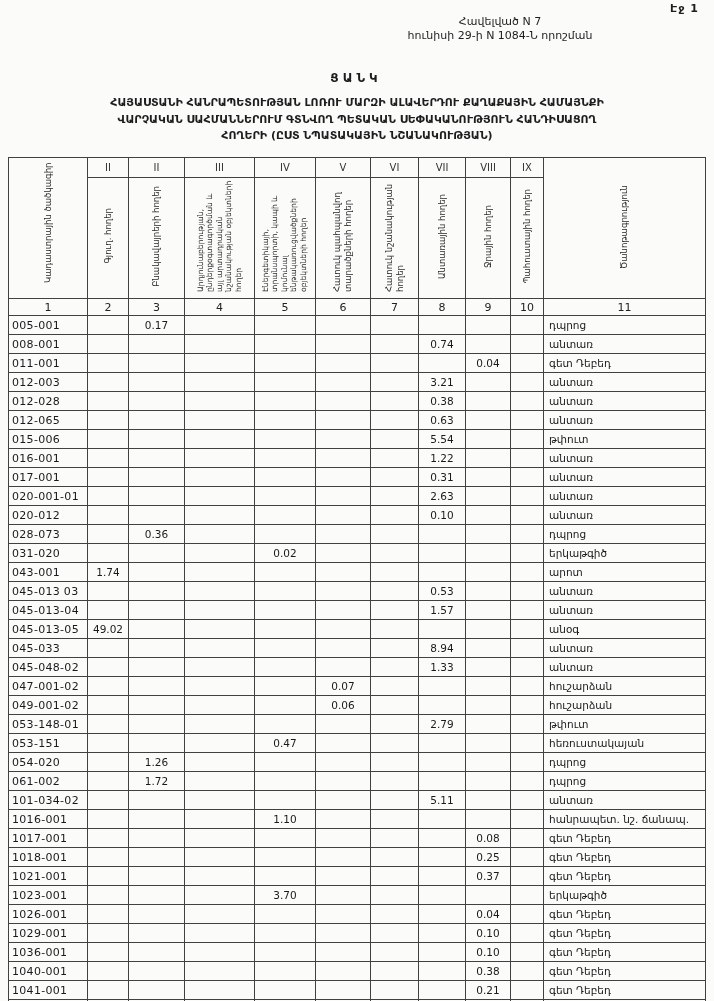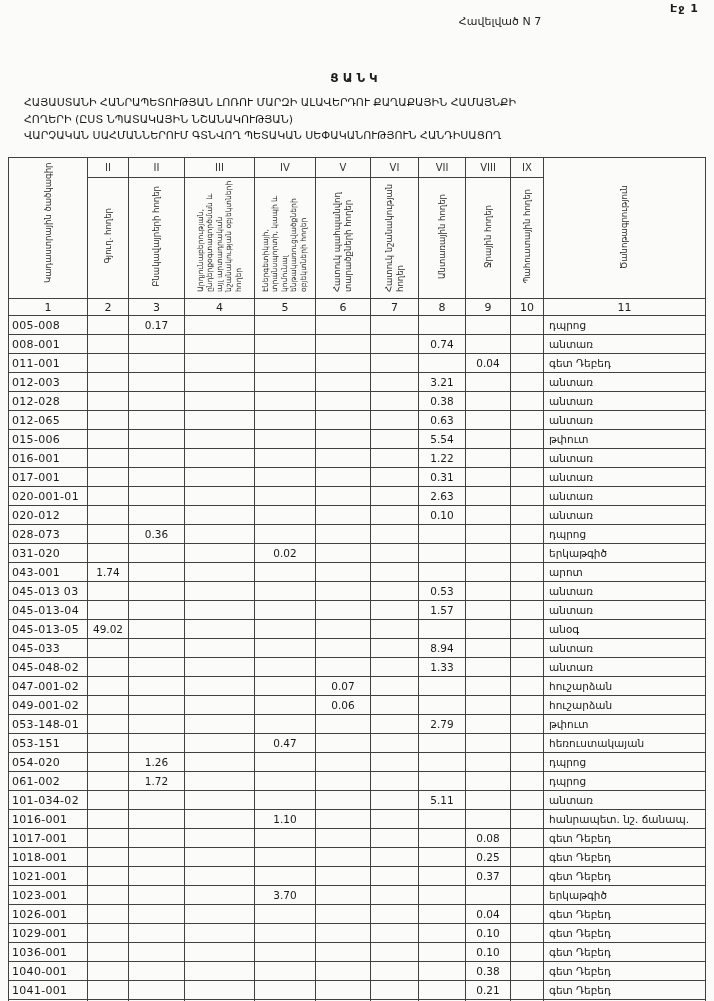--- a/index.html
+++ b/index.html
@@ -18,21 +18,21 @@
   .appendix{
     position:absolute;top:15px;left:320px;width:360px;
     text-align:center;font-size:11px;font-weight:normal;line-height:14px;
   }
   .doc-type{
     position:absolute;top:71px;left:6px;width:700px;
     text-align:center;font-size:12px;font-weight:bold;letter-spacing:4px;
   }
   .doc-title{
     position:absolute;top:95px;left:24px;width:666px;
-    text-align:left;font-size:11px;font-weight:normal;line-height:16.5px;
+    text-align:center;font-size:11px;font-weight:bold;line-height:16.5px;
   }
   table.land-table{
     position:absolute;top:157px;left:8px;
     border-collapse:collapse;table-layout:fixed;
     width:697px;
     border:1.5px solid #2e2e2e;
   }
   .land-table th,.land-table td{
     border:1px solid #414141;
     padding:0;margin:0;
@@ -59,28 +59,29 @@
   td.value-cell{text-align:center;}
   td.note-cell{padding-left:5px;}
 </style>
 </head>
 <body>
 
 <div class="page-number">Էջ 1</div>
 
 <div class="appendix">
   <div>Հավելված N 7</div>
+  <div>հունիսի 29-ի N 1084-Ն որոշման</div>
 </div>
 
 <div class="doc-type">ՑԱՆԿ</div>
 
 <div class="doc-title">
   <div>ՀԱՅԱՍՏԱՆԻ ՀԱՆՐԱՊԵՏՈՒԹՅԱՆ ԼՈՌՈՒ ՄԱՐԶԻ ԱԼԱՎԵՐԴՈՒ ՔԱՂԱՔԱՅԻՆ ՀԱՄԱՅՆՔԻ</div>
+  <div>ՎԱՐՉԱԿԱՆ ՍԱՀՄԱՆՆԵՐՈՒՄ ԳՏՆՎՈՂ ՊԵՏԱԿԱՆ ՍԵՓԱԿԱՆՈՒԹՅՈՒՆ ՀԱՆԴԻՍԱՑՈՂ</div>
   <div>ՀՈՂԵՐԻ (ԸՍՏ ՆՊԱՏԱԿԱՅԻՆ ՆՇԱՆԱԿՈՒԹՅԱՆ)</div>
-  <div>ՎԱՐՉԱԿԱՆ ՍԱՀՄԱՆՆԵՐՈՒՄ ԳՏՆՎՈՂ ՊԵՏԱԿԱՆ ՍԵՓԱԿԱՆՈՒԹՅՈՒՆ ՀԱՆԴԻՍԱՑՈՂ</div>
 </div>
 
 <table class="land-table">
   <colgroup>
     <col style="width:79px">
       <col style="width:41px">
       <col style="width:56px">
     <col style="width:70px">
       <col style="width:61px">
       <col style="width:55px">
@@ -124,21 +125,21 @@
       <td>6</td>
       <td>7</td>
       <td>8</td>
       <td>9</td>
       <td>10</td>
       <td>11</td>
     </tr>
   </thead>
   <tbody>
       <tr>
-        <td class="code-cell">005-008</td>
+        <td class="code-cell">005-001</td>
         <td class="value-cell"></td>
         <td class="value-cell">0.17</td>
         <td class="value-cell"></td>
         <td class="value-cell"></td>
         <td class="value-cell"></td>
         <td class="value-cell"></td>
         <td class="value-cell"></td>
         <td class="value-cell"></td>
         <td class="value-cell"></td>
         <td class="note-cell">դպրոց</td>

